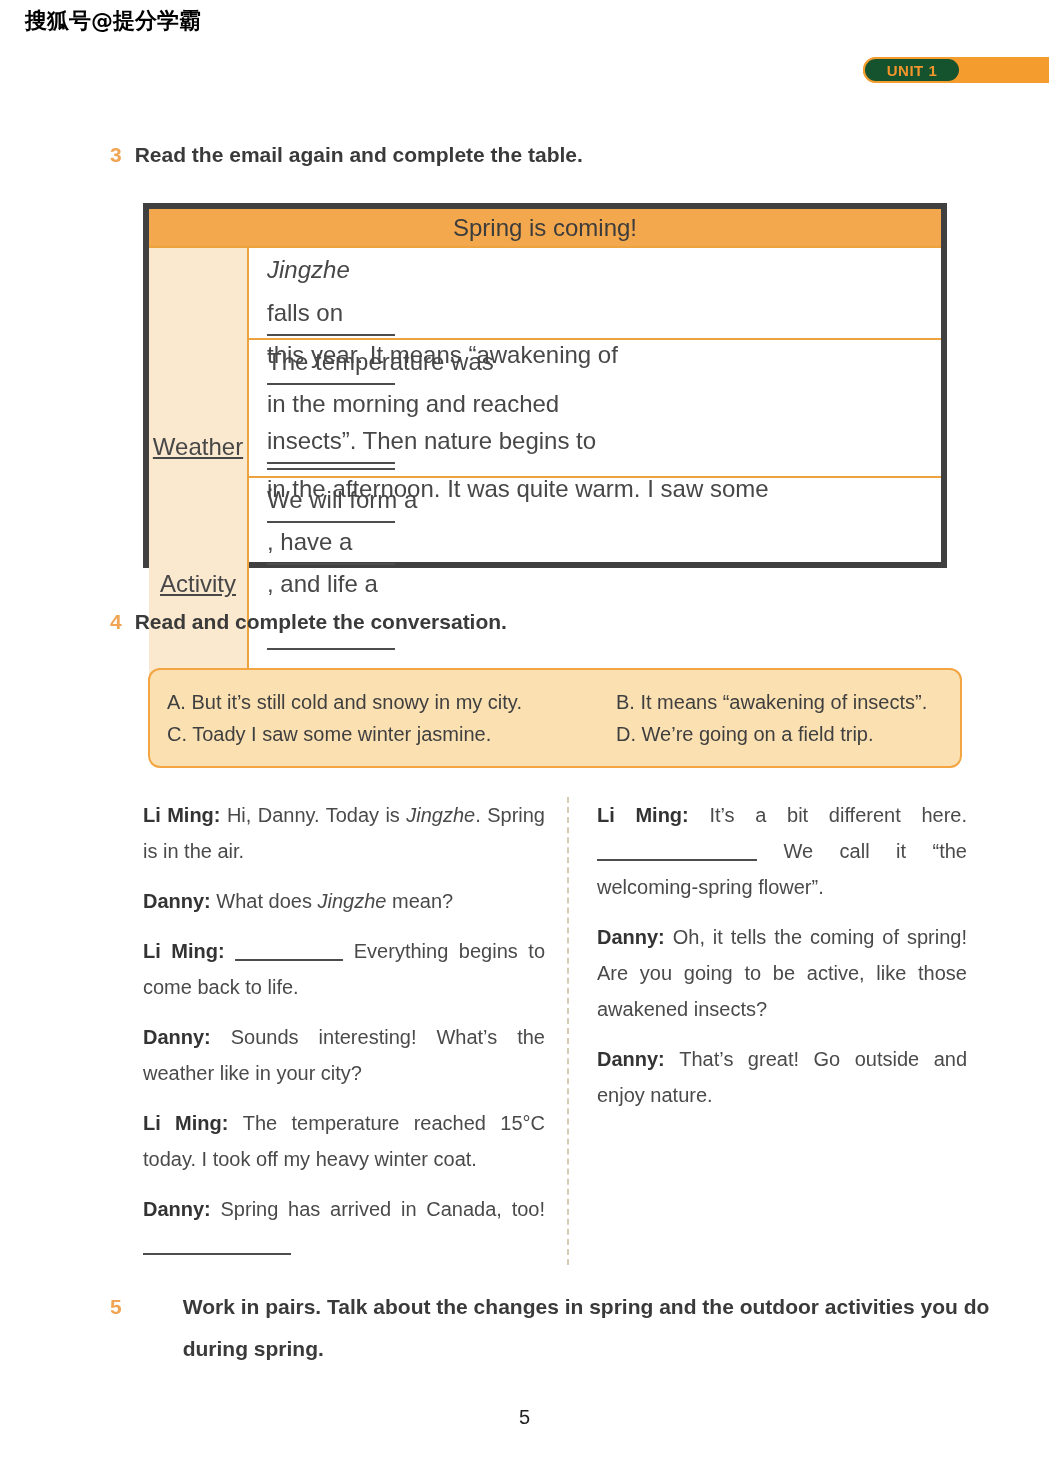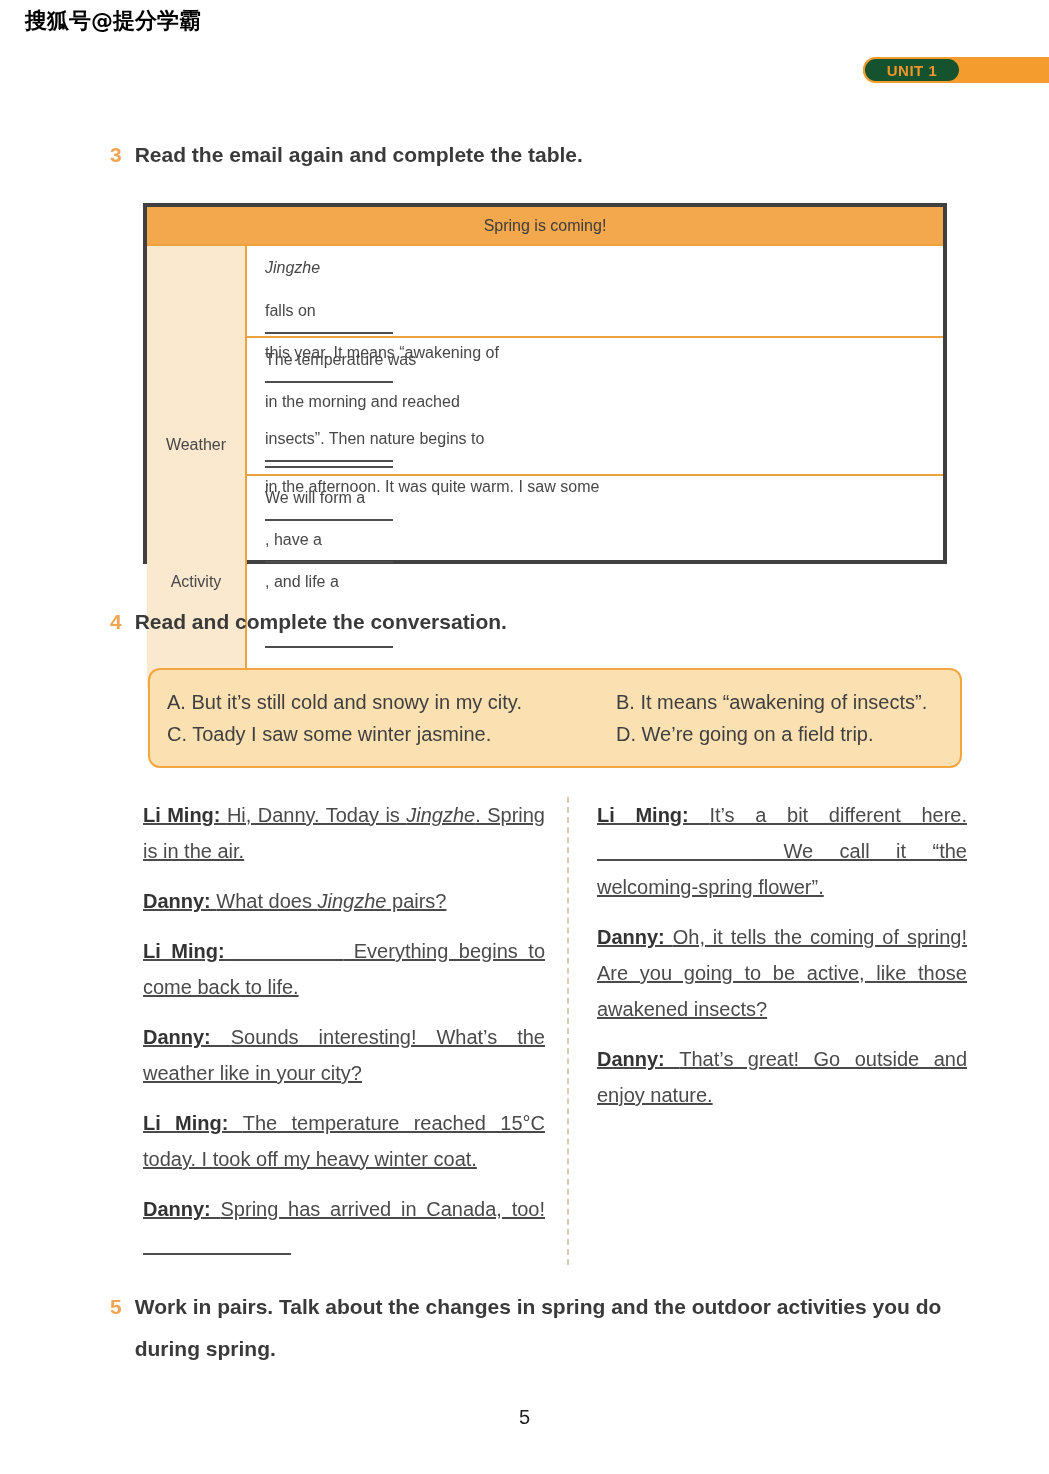--- a/index.html
+++ b/index.html
@@ -18,44 +18,44 @@
              display:flex;align-items:center;justify-content:center;
              font-size:15px;font-weight:bold;color:#F2952B;letter-spacing:.5px;}
 
   
   .heading{position:absolute;display:flex;align-items:flex-start;font-weight:bold;
            font-size:21px;color:#3A3A3A;line-height:30px;}
   .heading .num{color:#EFA553;margin-right:13px;flex:none;}
   .h3{left:110px;top:140px;}
   .h4{left:110px;top:607px;}
   .h5{left:110px;top:1286px;line-height:42px;}
-  .h5 .htext{width:838px;}
+  .h5 .htext{width:838px;margin-left:48px;}
 
   
   .ex-table{position:absolute;left:143px;top:203px;width:804px;box-sizing:border-box;
-            border:4px solid #404040;font-size:16px;color:#474747;}
+            border:6px solid #404040;font-size:24px;color:#474747;}
   .t-header{height:37px;background:#F4A84D;display:flex;align-items:center;justify-content:center;
             color:#3C3C3C;}
   .t-row{display:grid;grid-template-columns:100px 1fr;border-top:2px solid #ECA33E;box-sizing:border-box;}
   .t-row.r1{height:92px;}
   .t-row.r2{height:138px;}
   .t-row.r3{height:86px;}
   .t-label{background:#FAE8CF;border-right:2px solid #ECA33E;display:flex;align-items:center;
-           justify-content:center;text-align:center;padding:0 2px;box-sizing:border-box;}
+           justify-content:center;text-align:center;padding:0 2px;box-sizing:border-box;text-decoration:underline;}
   .t-content{display:flex;flex-direction:column;justify-content:center;padding:0 18px;
              line-height:43px;white-space:nowrap;}
 
   
   .options-box{position:absolute;left:148px;top:668px;width:814px;height:100px;box-sizing:border-box;
                background:#FBE0B2;border:2px solid #F2A541;border-radius:12px;
                display:grid;grid-template-columns:449px 1fr;align-content:center;
                row-gap:0;padding:4px 10px 4px 17px;font-size:20px;color:#3F3F3F;line-height:32px;}
 
   
-  .conv-col{position:absolute;top:797px;font-size:20px;color:#4A4A4A;text-decoration:underline;}
+  .conv-col{position:absolute;top:797px;font-size:20px;color:#4A4A4A;}
   .conv-left{left:143px;width:402px;}
   .conv-right{left:597px;width:370px;}
   .conv-col p{margin:0 0 14px 0;line-height:36px;text-align:justify;}
   .conv-divider{position:absolute;left:567px;top:797px;height:468px;width:0;
                 border-left:2px dashed #D6CBB4;}
 
   .seg-b{font-weight:bold;color:#333;}
   .seg-i{font-style:italic;}
   .blank{display:inline-block;height:0;border-bottom:2px solid #4d4d4d;margin-bottom:-3px;}
 
@@ -127,21 +127,21 @@
 
   <div class="options-box">
     <div class="opt">A. But it’s still cold and snowy in my city.</div>
     <div class="opt">B. It means “awakening of insects”.</div>
     <div class="opt">C. Toady I saw some winter jasmine.</div>
     <div class="opt">D. We’re going on a field trip.</div>
   </div>
 
   <div class="conv-col conv-left">
     <p><span class="seg-b">Li Ming: </span><span>Hi, Danny. Today is </span><span class="seg-i">Jingzhe</span><span>. Spring is in the air.</span></p>
-    <p><span class="seg-b">Danny: </span><span>What does </span><span class="seg-i">Jingzhe</span><span> pairs?</span></p>
+    <p><span class="seg-b">Danny: </span><span>What does </span><span class="seg-i">Jingzhe</span><span> mean?</span></p>
     <p><span class="seg-b">Li Ming: </span><span class="blank" style="width: 108px;"></span><span> Everything begins to come back to life.</span></p>
     <p><span class="seg-b">Danny: </span><span>Sounds interesting! What’s the weather like in your city?</span></p>
     <p><span class="seg-b">Li Ming: </span><span>The temperature reached 15°C today. I took off my heavy winter coat.</span></p>
     <p><span class="seg-b">Danny: </span><span>Spring has arrived in Canada, too! </span><span class="blank" style="width: 148px;"></span></p>
   </div>
 
   <div class="conv-divider"></div>
 
   <div class="conv-col conv-right">
     <p><span class="seg-b">Li Ming: </span><span>It’s a bit different here. </span><span class="blank" style="width: 160px;"></span><span> We call it “the welcoming-spring flower”.</span></p>

